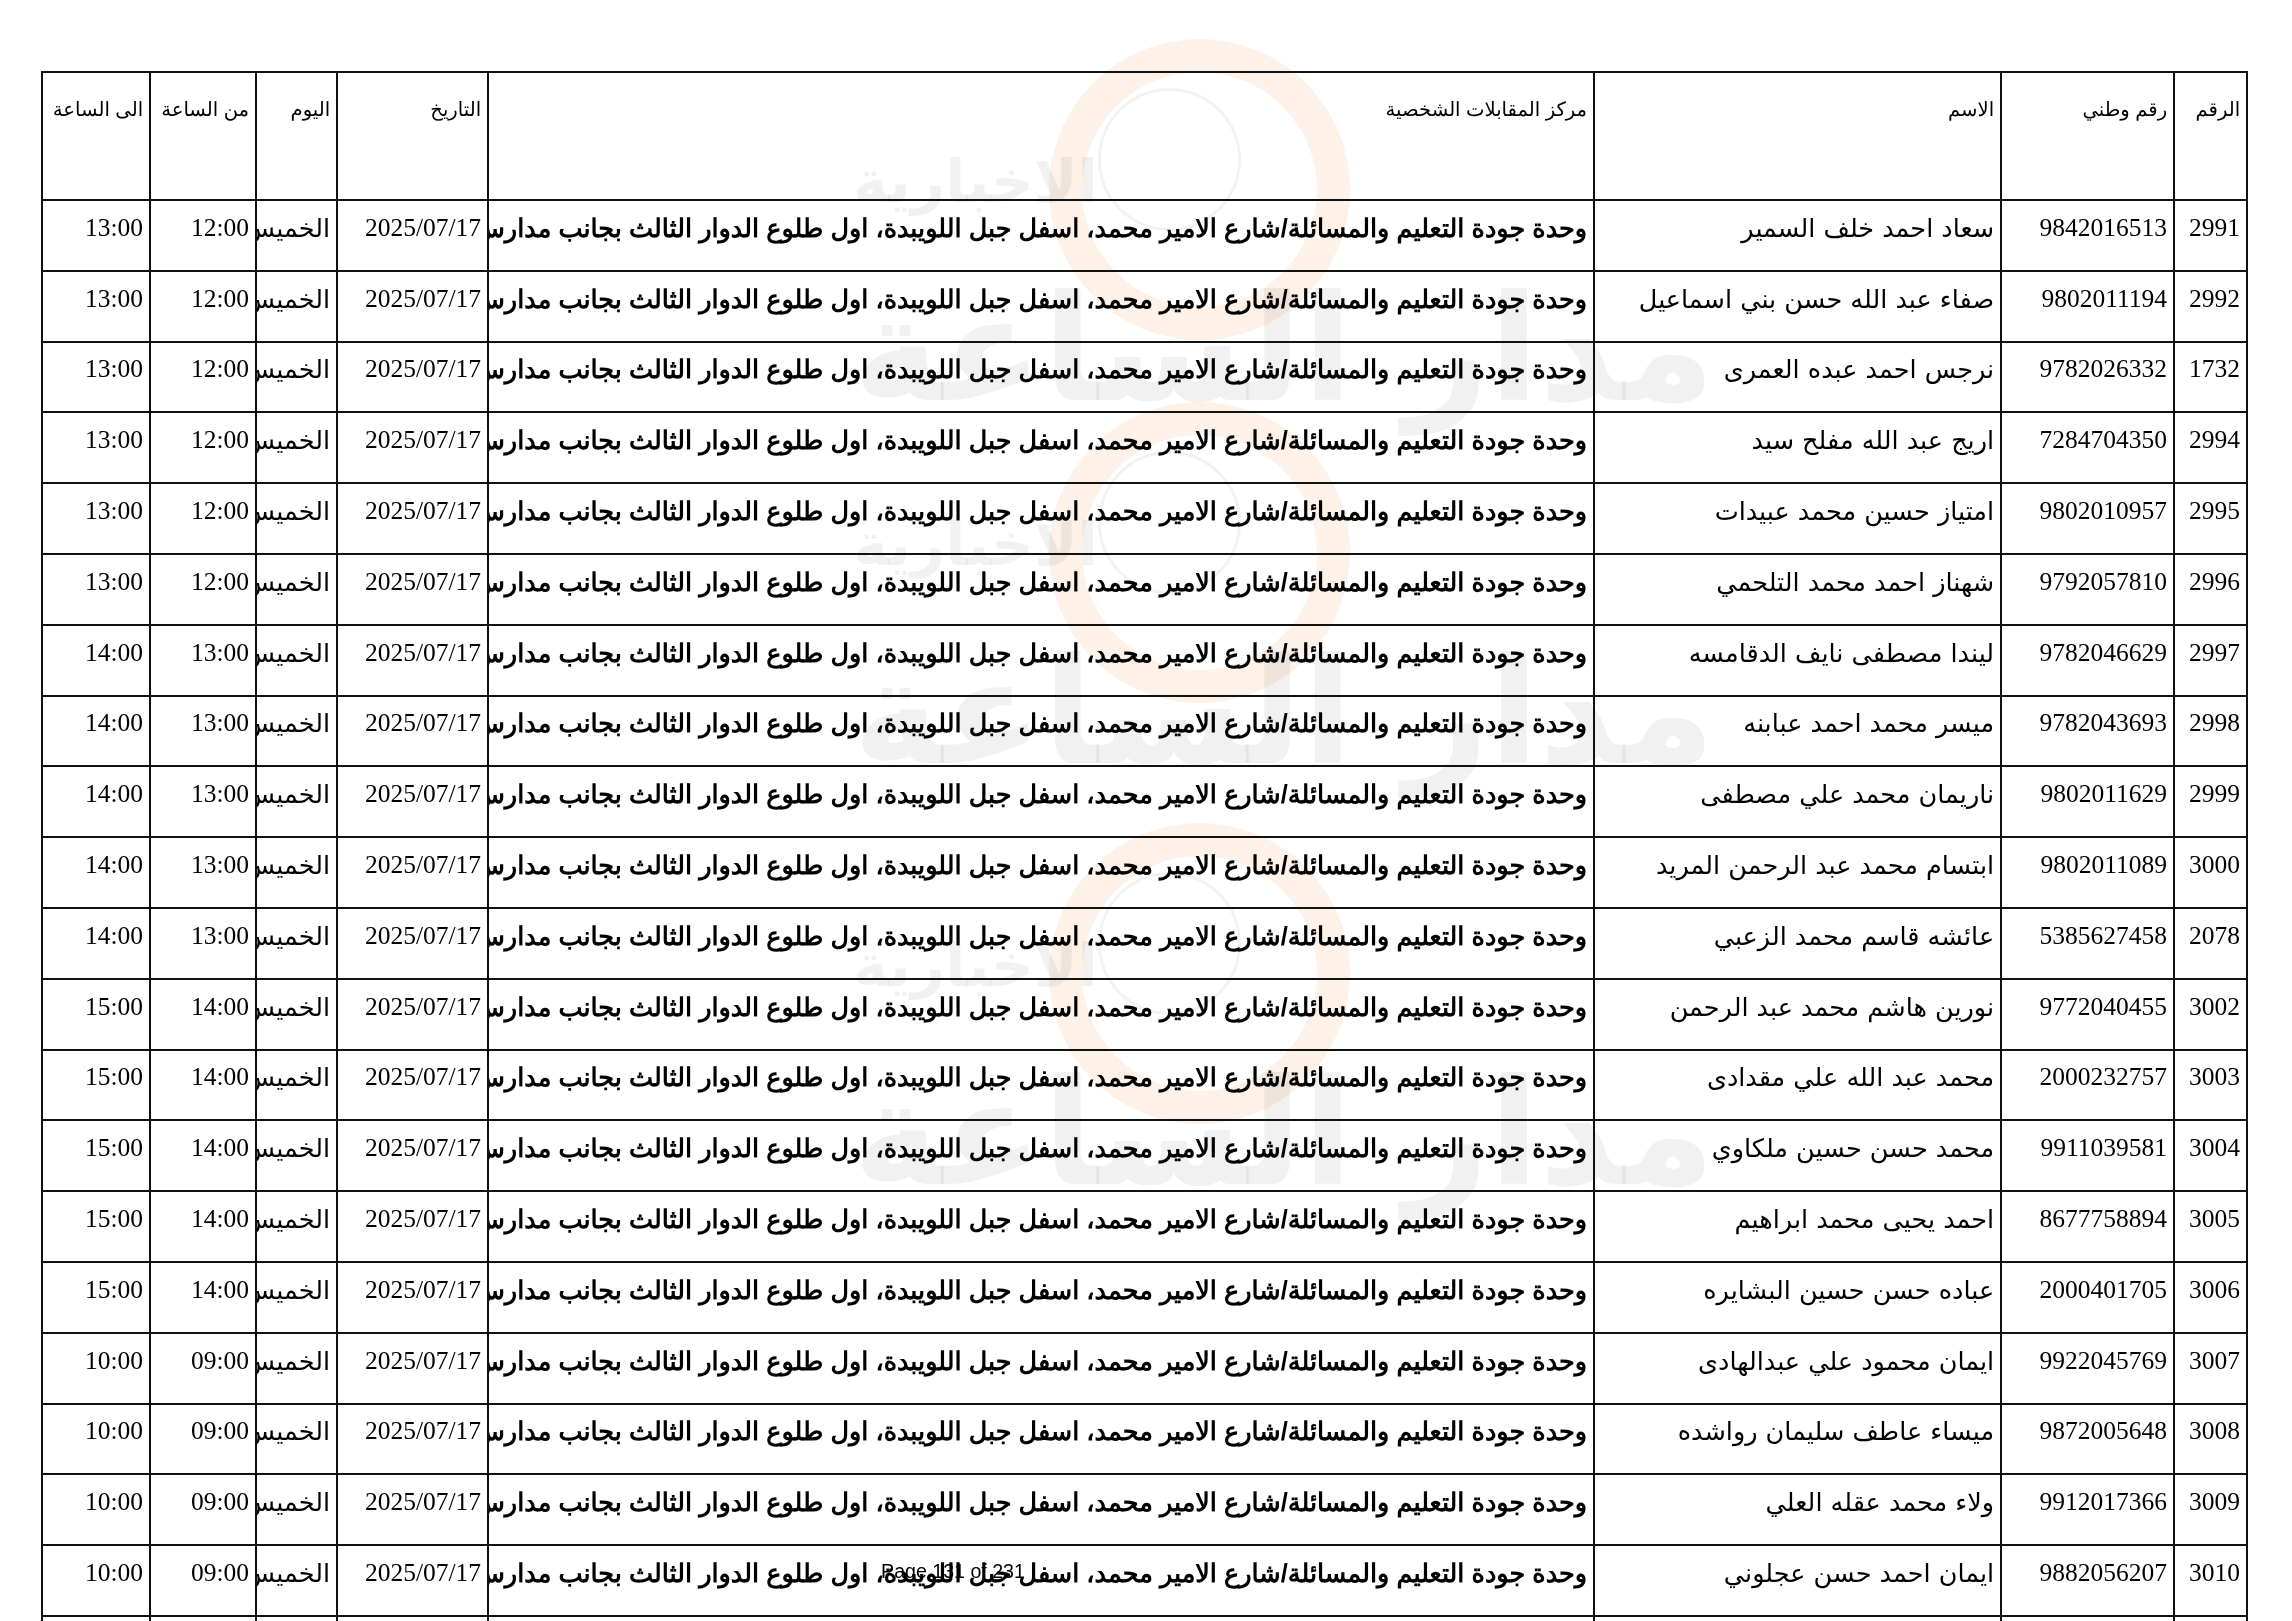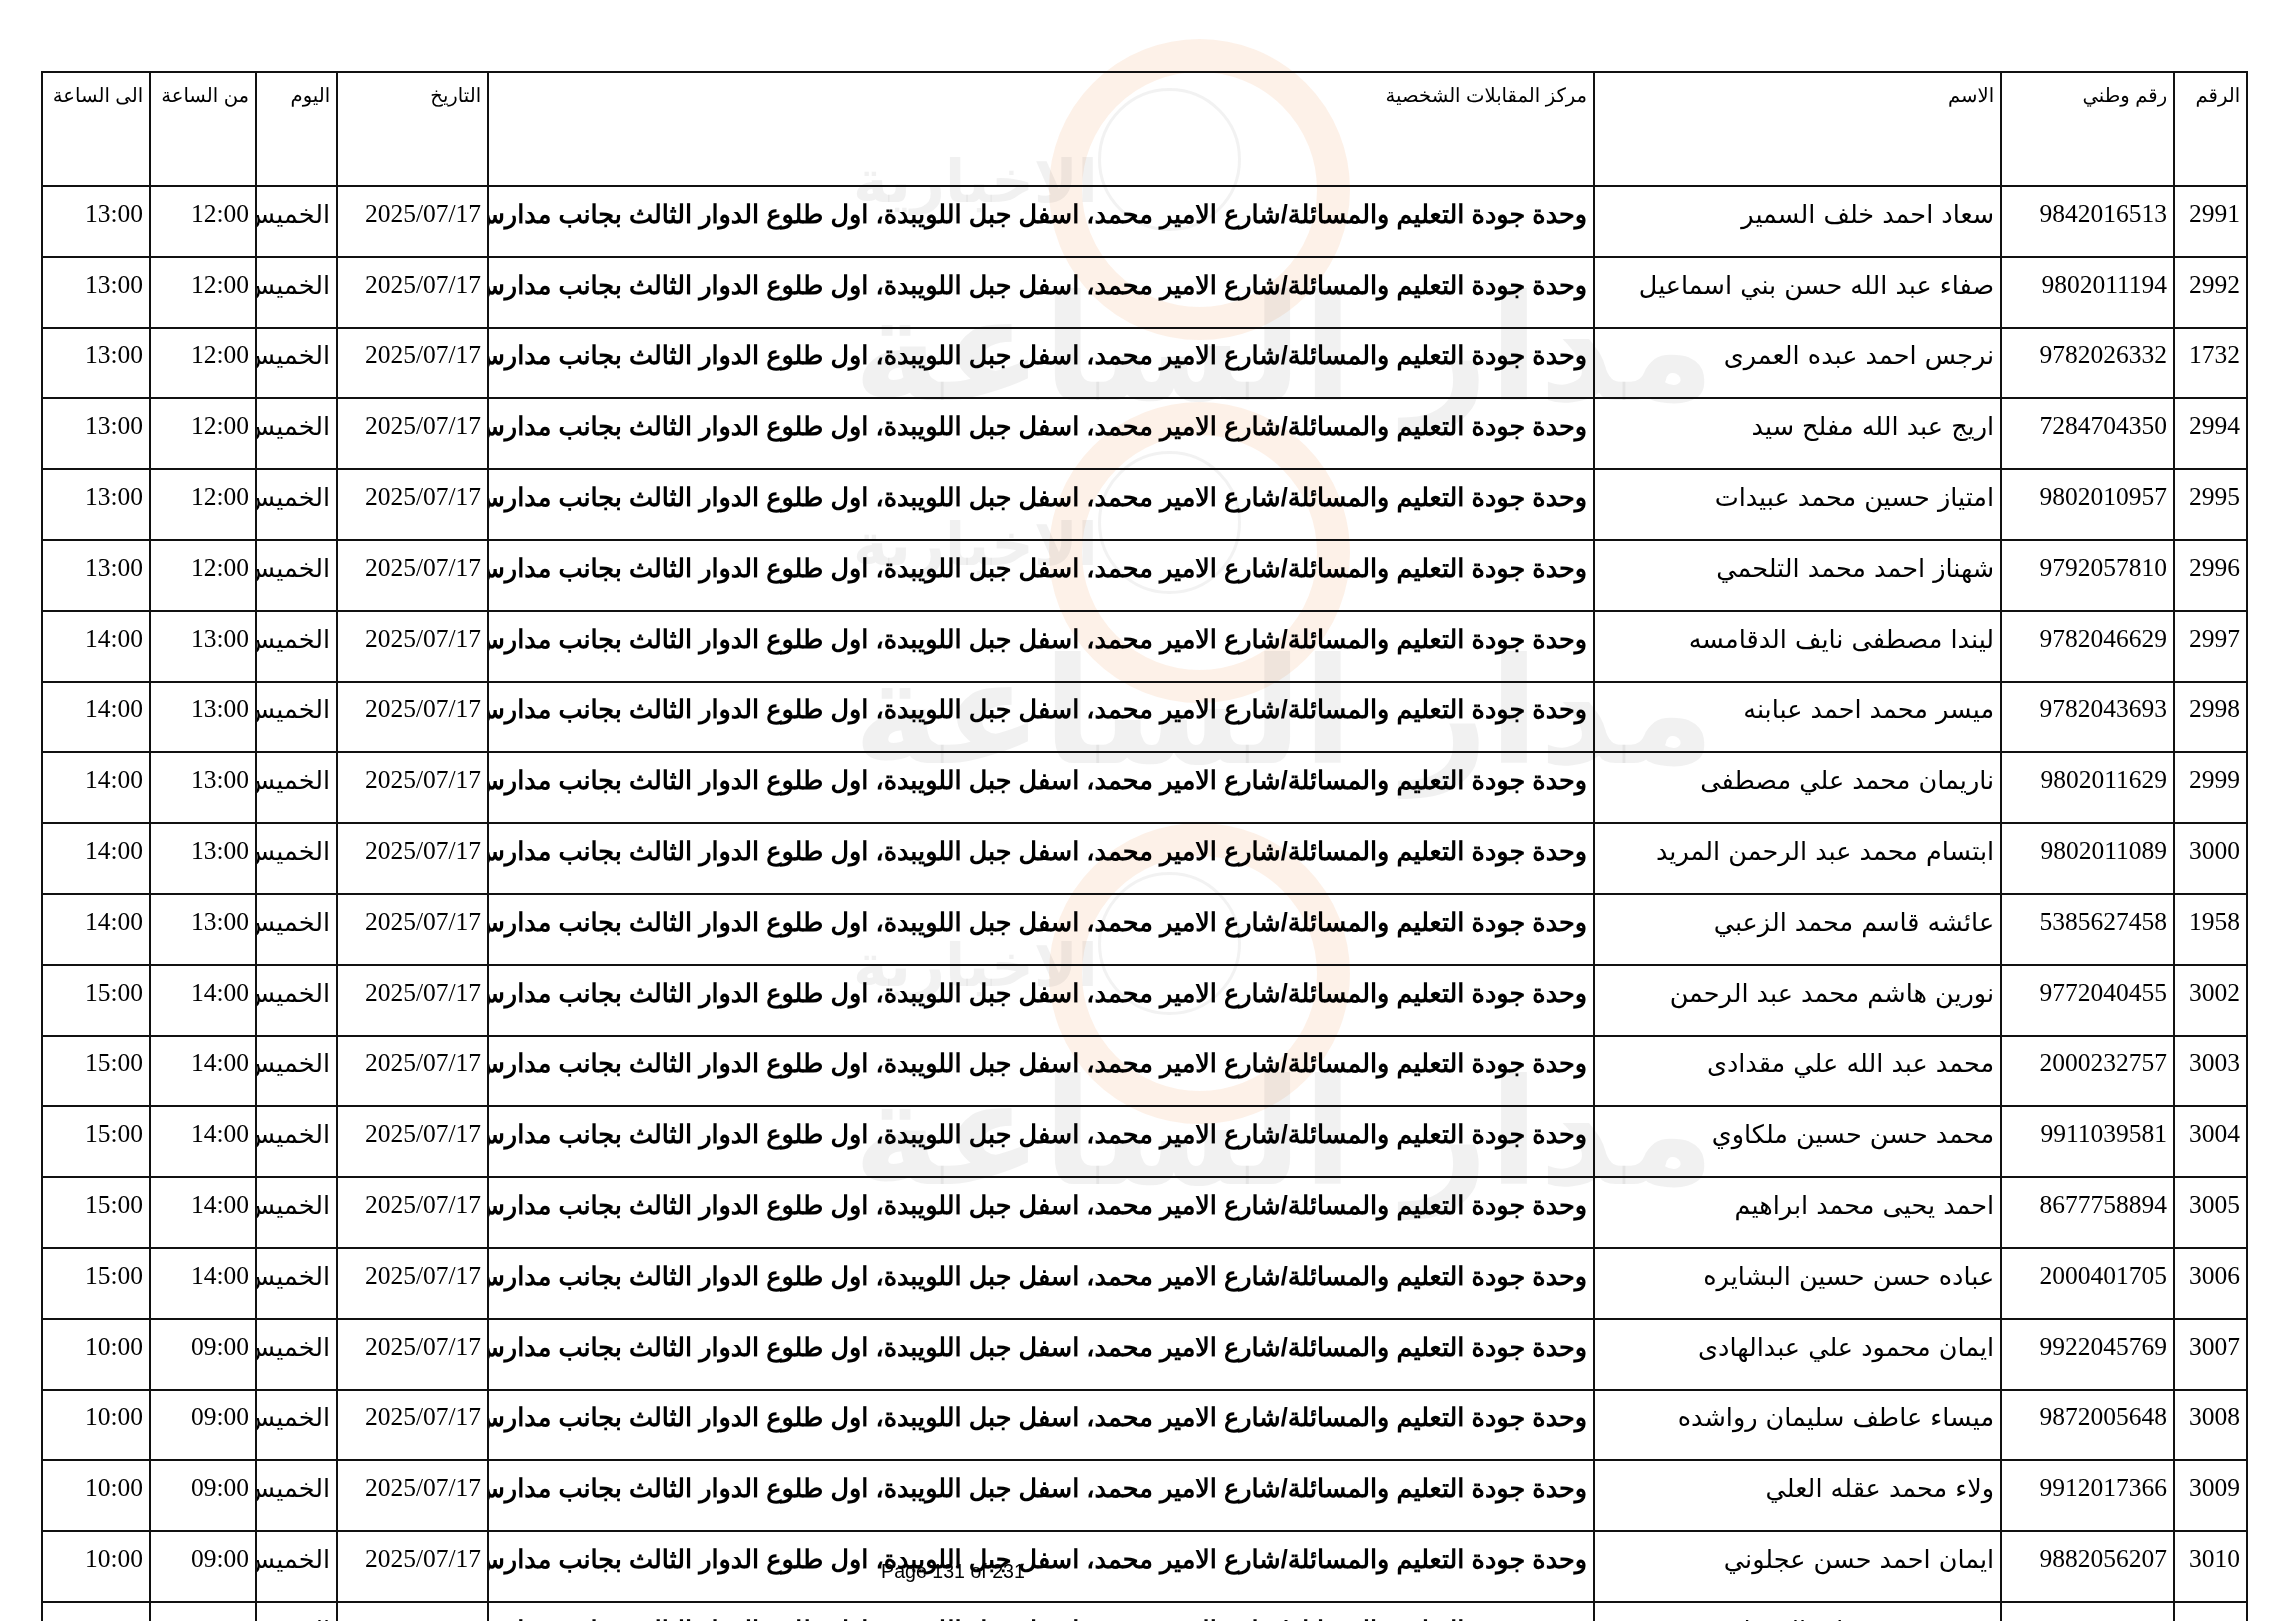--- a/index.html
+++ b/index.html
@@ -3,21 +3,21 @@
 <meta charset="utf-8">
 <style>
   html, body { margin:0; padding:0; background:#ffffff; }
   body { width:2293px; height:1621px; position:relative; overflow:hidden; font-family:"Liberation Serif", serif; color:#000; }
   .watermark { position:absolute; pointer-events:none; }
   .wm-ring { position:absolute; border-radius:50%; border:33px solid rgba(243,166,110,0.16); }
   .wm-clock { position:absolute; border-radius:50%; border:3.9px solid rgba(150,150,150,0.12); }
   .wm-text { position:absolute; font-family:"DejaVu Sans", sans-serif; font-weight:bold; color:rgba(120,120,120,0.10); white-space:nowrap; direction:rtl; }
   table.sched { position:absolute; left:41px; top:71px; border-collapse:collapse; direction:rtl; table-layout:fixed; width:2203px; }
   table.sched td, table.sched th { border:2.5px solid #111; padding:0 5.9px; vertical-align:top; overflow:hidden; white-space:nowrap; }
-  table.sched th { height:101px; font-family:"Liberation Sans", sans-serif; font-weight:normal; font-size:19.6px; text-align:right; padding-top:11px; }
+  table.sched th { height:101px; font-family:"Liberation Sans", sans-serif; font-weight:normal; font-size:19.6px; text-align:right; padding-top:25px; }
   table.sched td { height:57px; font-size:25.5px; text-align:right; padding-top:11.8px; }
   td.num, td.nid, td.date, td.time { font-family:"Liberation Serif", serif; font-size:27.4px; padding-top:13.7px; }
   td.num { padding-left:2px; padding-right:3.9px; }
   td.name { font-family:"DejaVu Sans", sans-serif; font-size:20.6px; padding-right:19.6px; padding-top:15.7px; }
   td.center { font-family:"Liberation Sans", sans-serif; font-size:19.6px; font-weight:bold; padding-top:9.8px; }
   td.day { font-family:"DejaVu Sans", sans-serif; font-size:18.6px; padding-top:17.6px; }
   .footer { position:absolute; top:1560px; left:0; width:1908px; text-align:center; font-family:"Liberation Sans", sans-serif; font-size:19.6px; }
   .footer span { position:relative; left:-1px; }
 </style>
 </head>
@@ -160,21 +160,21 @@
         <td class="num">3000</td>
         <td class="nid">9802011089</td>
         <td class="name">ابتسام محمد عبد الرحمن المريد</td>
         <td class="center">وحدة جودة التعليم والمسائلة/شارع الامير محمد، اسفل جبل اللويبدة، اول طلوع الدوار الثالث بجانب مدارس سمير الرفاعي</td>
         <td class="date">2025/07/17</td>
         <td class="day">الخميس</td>
         <td class="time">13:00</td>
         <td class="time">14:00</td>
       </tr>
       <tr>
-        <td class="num">1958</td>
+        <td class="num">2078</td>
         <td class="nid">5385627458</td>
         <td class="name">عائشه قاسم محمد الزعبي</td>
         <td class="center">وحدة جودة التعليم والمسائلة/شارع الامير محمد، اسفل جبل اللويبدة، اول طلوع الدوار الثالث بجانب مدارس سمير الرفاعي</td>
         <td class="date">2025/07/17</td>
         <td class="day">الخميس</td>
         <td class="time">13:00</td>
         <td class="time">14:00</td>
       </tr>
       <tr>
         <td class="num">3002</td>

